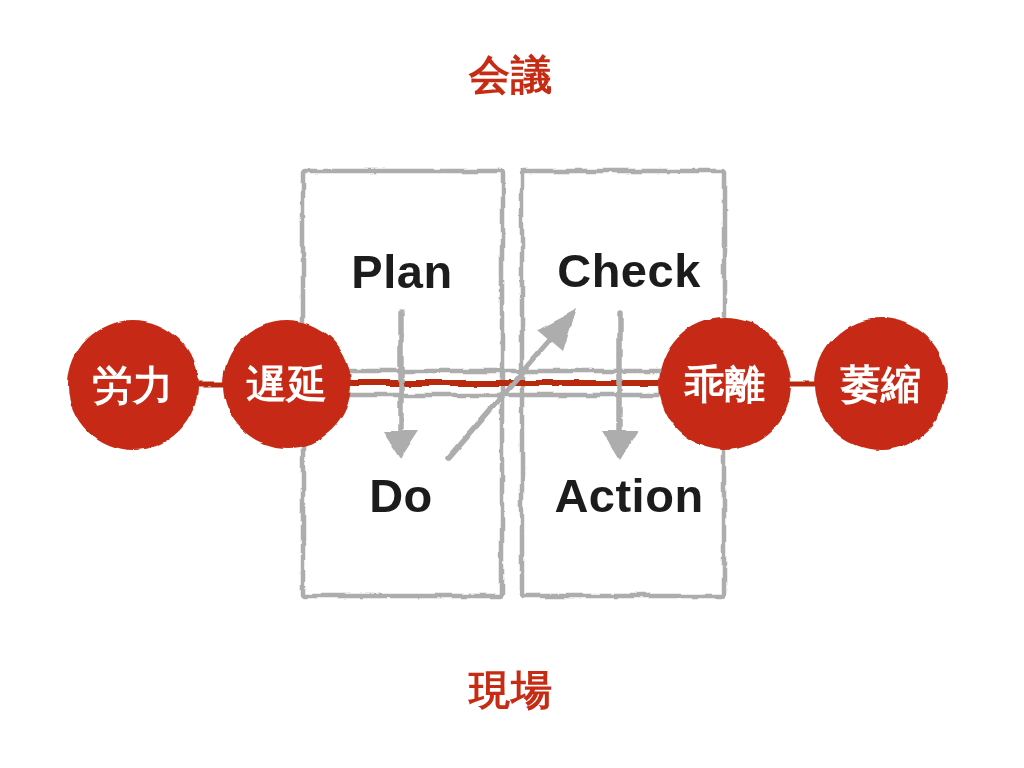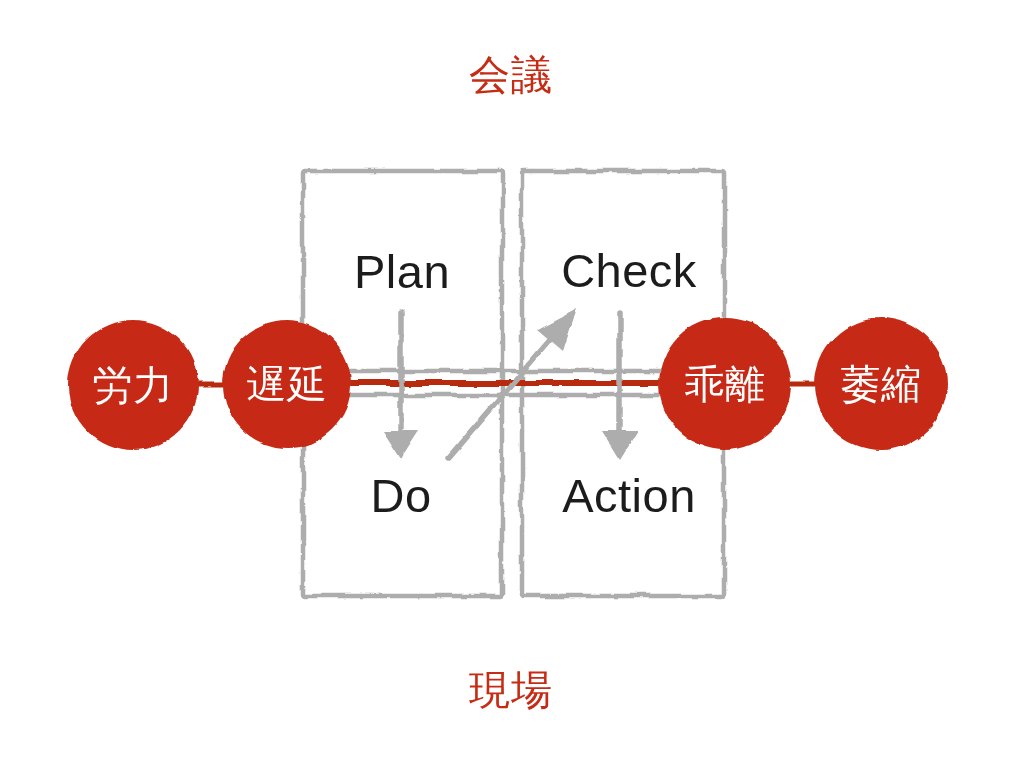--- a/index.html
+++ b/index.html
@@ -8,20 +8,21 @@
     background: #ffffff;
     width: 1024px;
     height: 768px;
     overflow: hidden;
   }
   .canvas {
     position: relative;
     width: 1003px;
     height: 768px;
     background: #ffffff;
+    font-weight: bold;
   }
   svg text {
     text-anchor: middle;
     font-family: "Liberation Sans", "DejaVu Sans", sans-serif;
   }
   .en-label {
     font-size: 47px;
     letter-spacing: 0.5px;
   }
   .jp-title {

